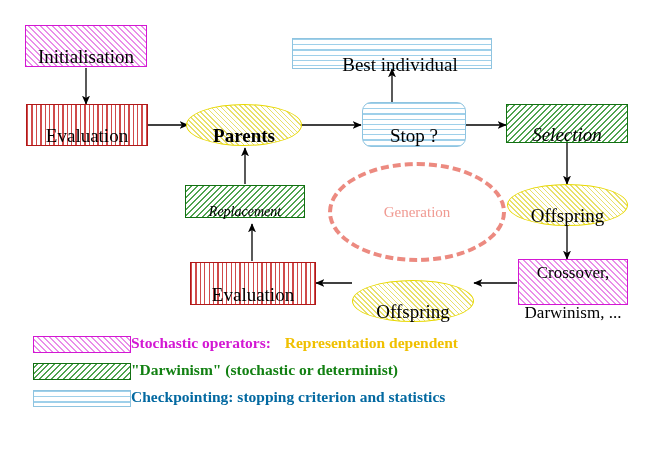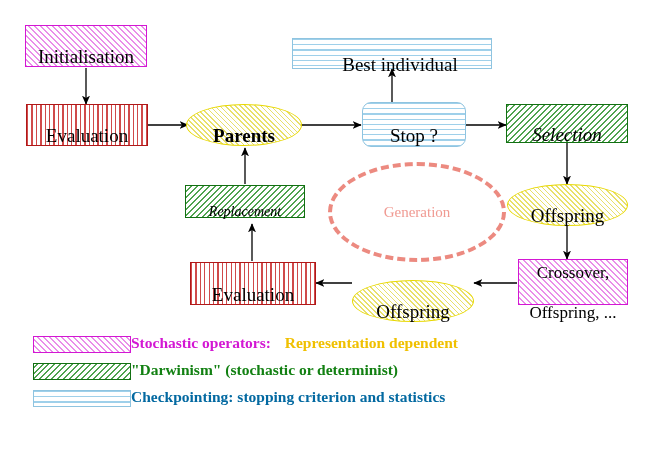--- a/index.html
+++ b/index.html
@@ -122,21 +122,21 @@
 <div class="node hatch-green" style="left:506px;top:104px;width:122px;height:39px;">
   <span class="node-lbl">Selection</span>
 </div>
 
 <div class="node ellipse-yellow" style="left:507px;top:184px;width:121px;height:42px;">
   <span class="node-lbl">Offspring</span>
 </div>
 
 <div class="node hatch-magenta" style="left:518px;top:259px;width:110px;height:46px;flex-direction:column;">
   <span class="node-lbl-xs">Crossover,</span>
-  <span class="node-lbl-xs">Offspring, ...</span>
+  <span class="node-lbl-xs">Darwinism, ...</span>
 </div>
 
 <div class="node ellipse-yellow" style="left:352px;top:280px;width:122px;height:42px;">
   <span class="node-lbl">Offspring</span>
 </div>
 
 <div class="node hatch-red" style="left:190px;top:262px;width:126px;height:43px;">
   <span class="node-lbl">Evaluation</span>
 </div>
 

